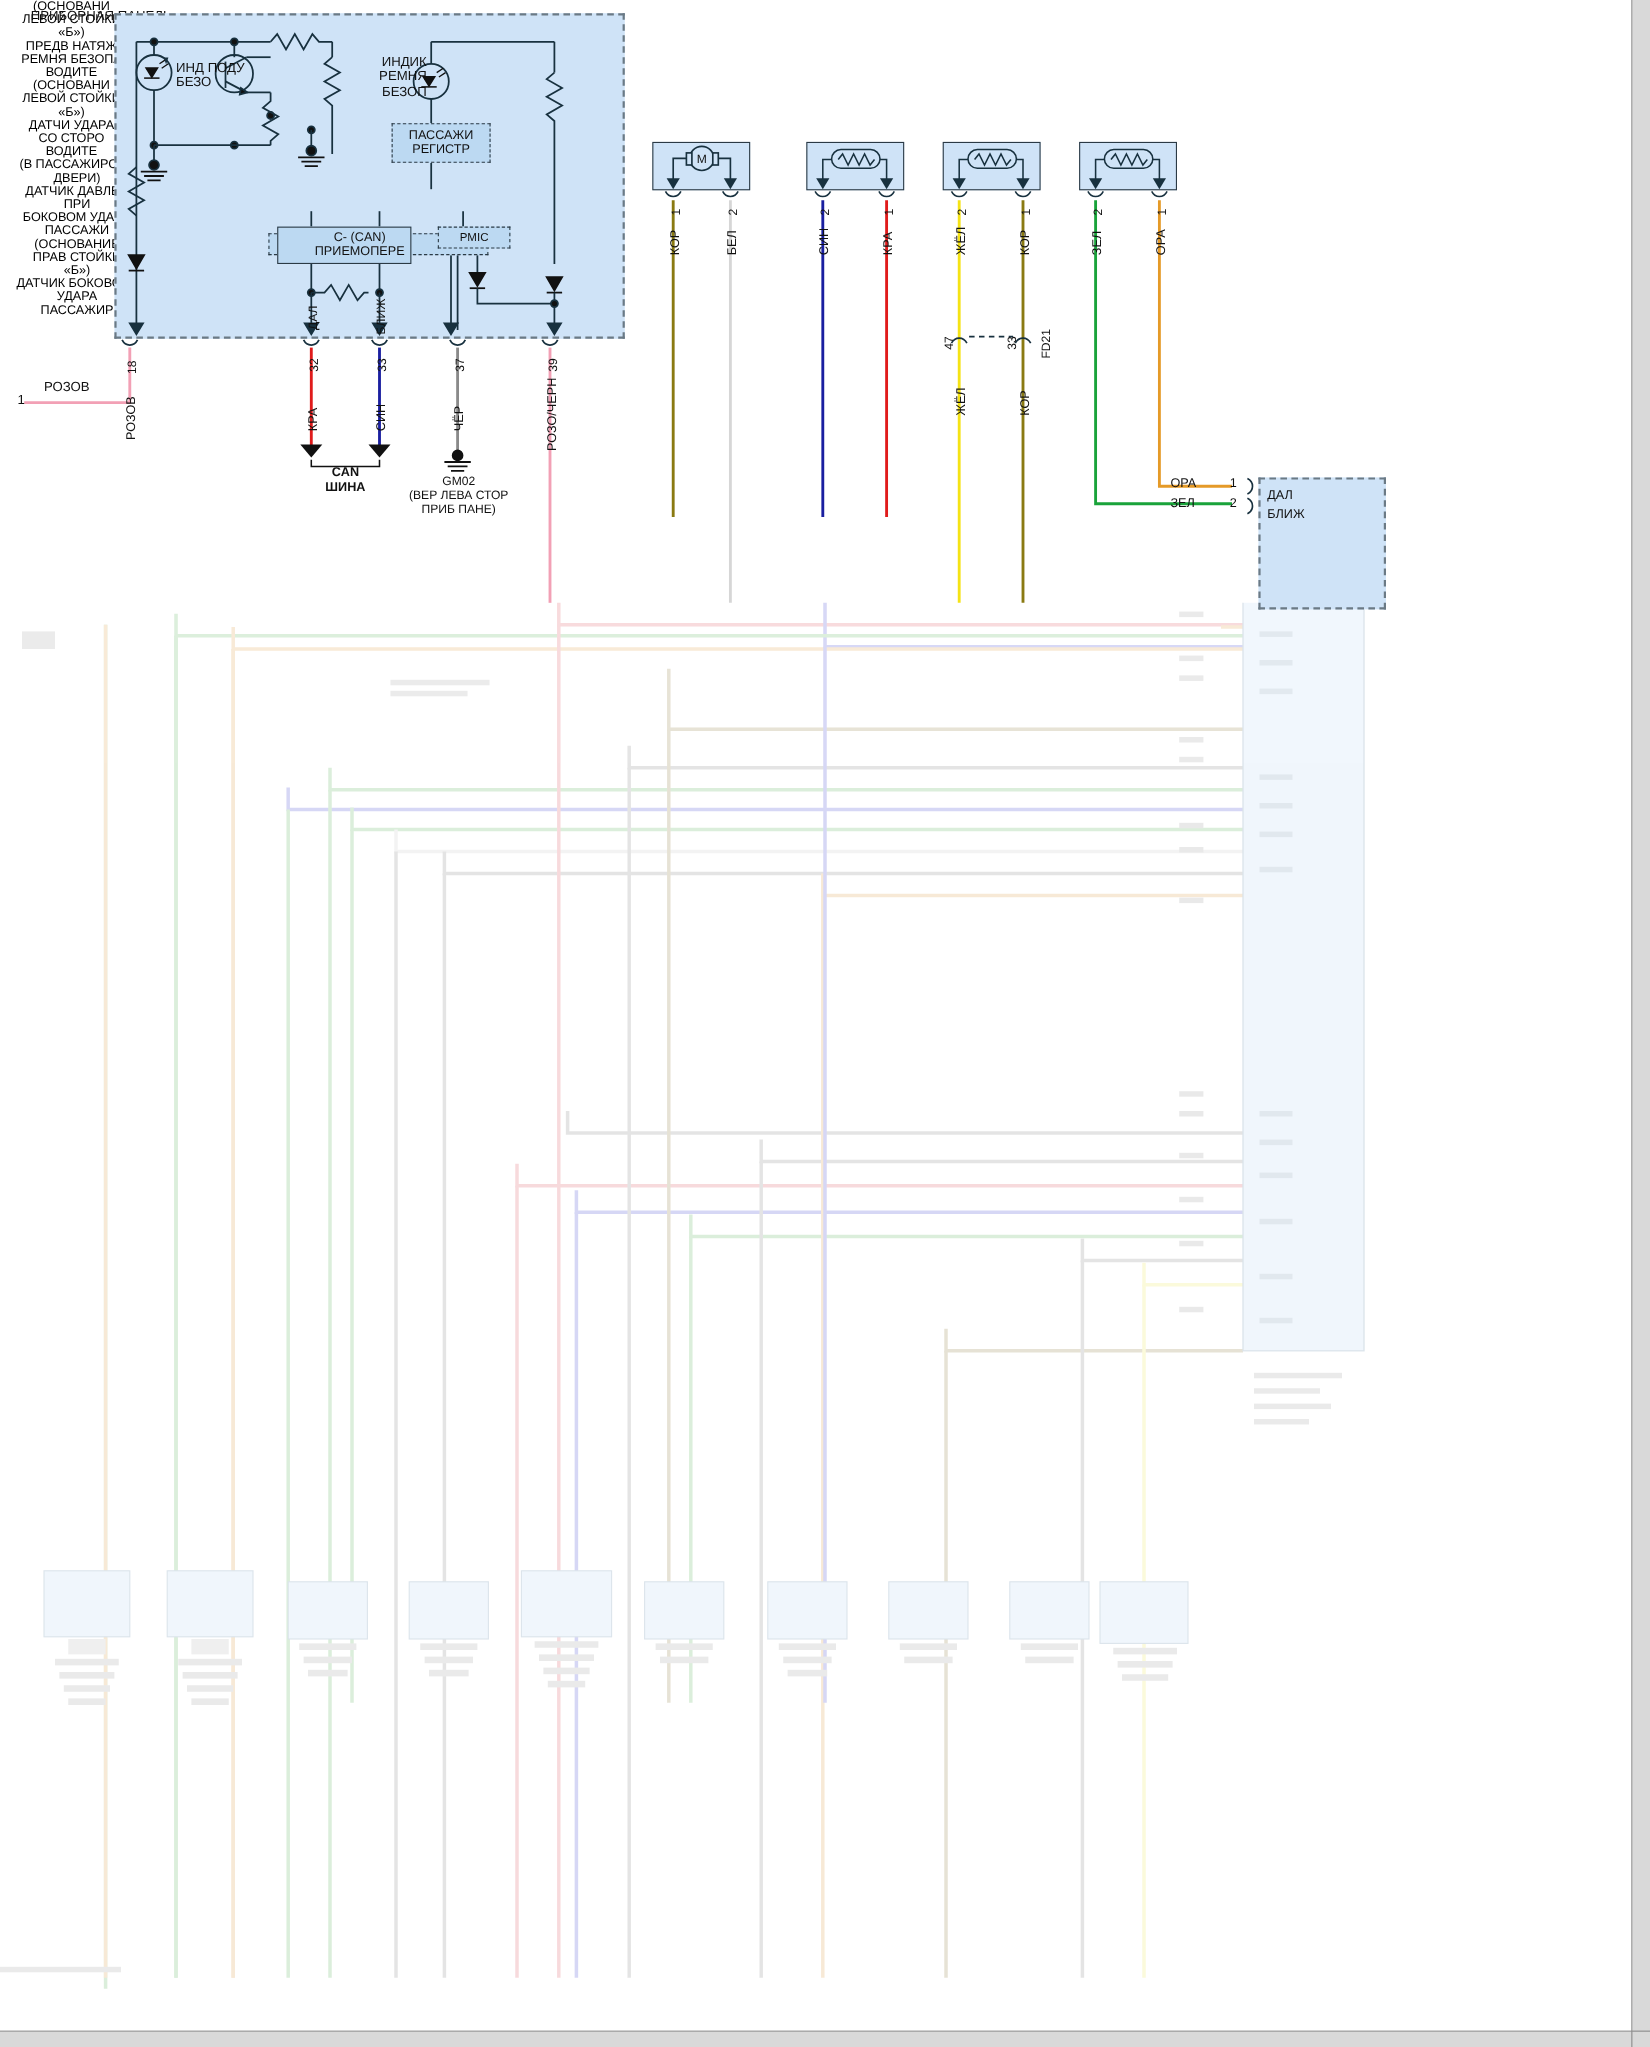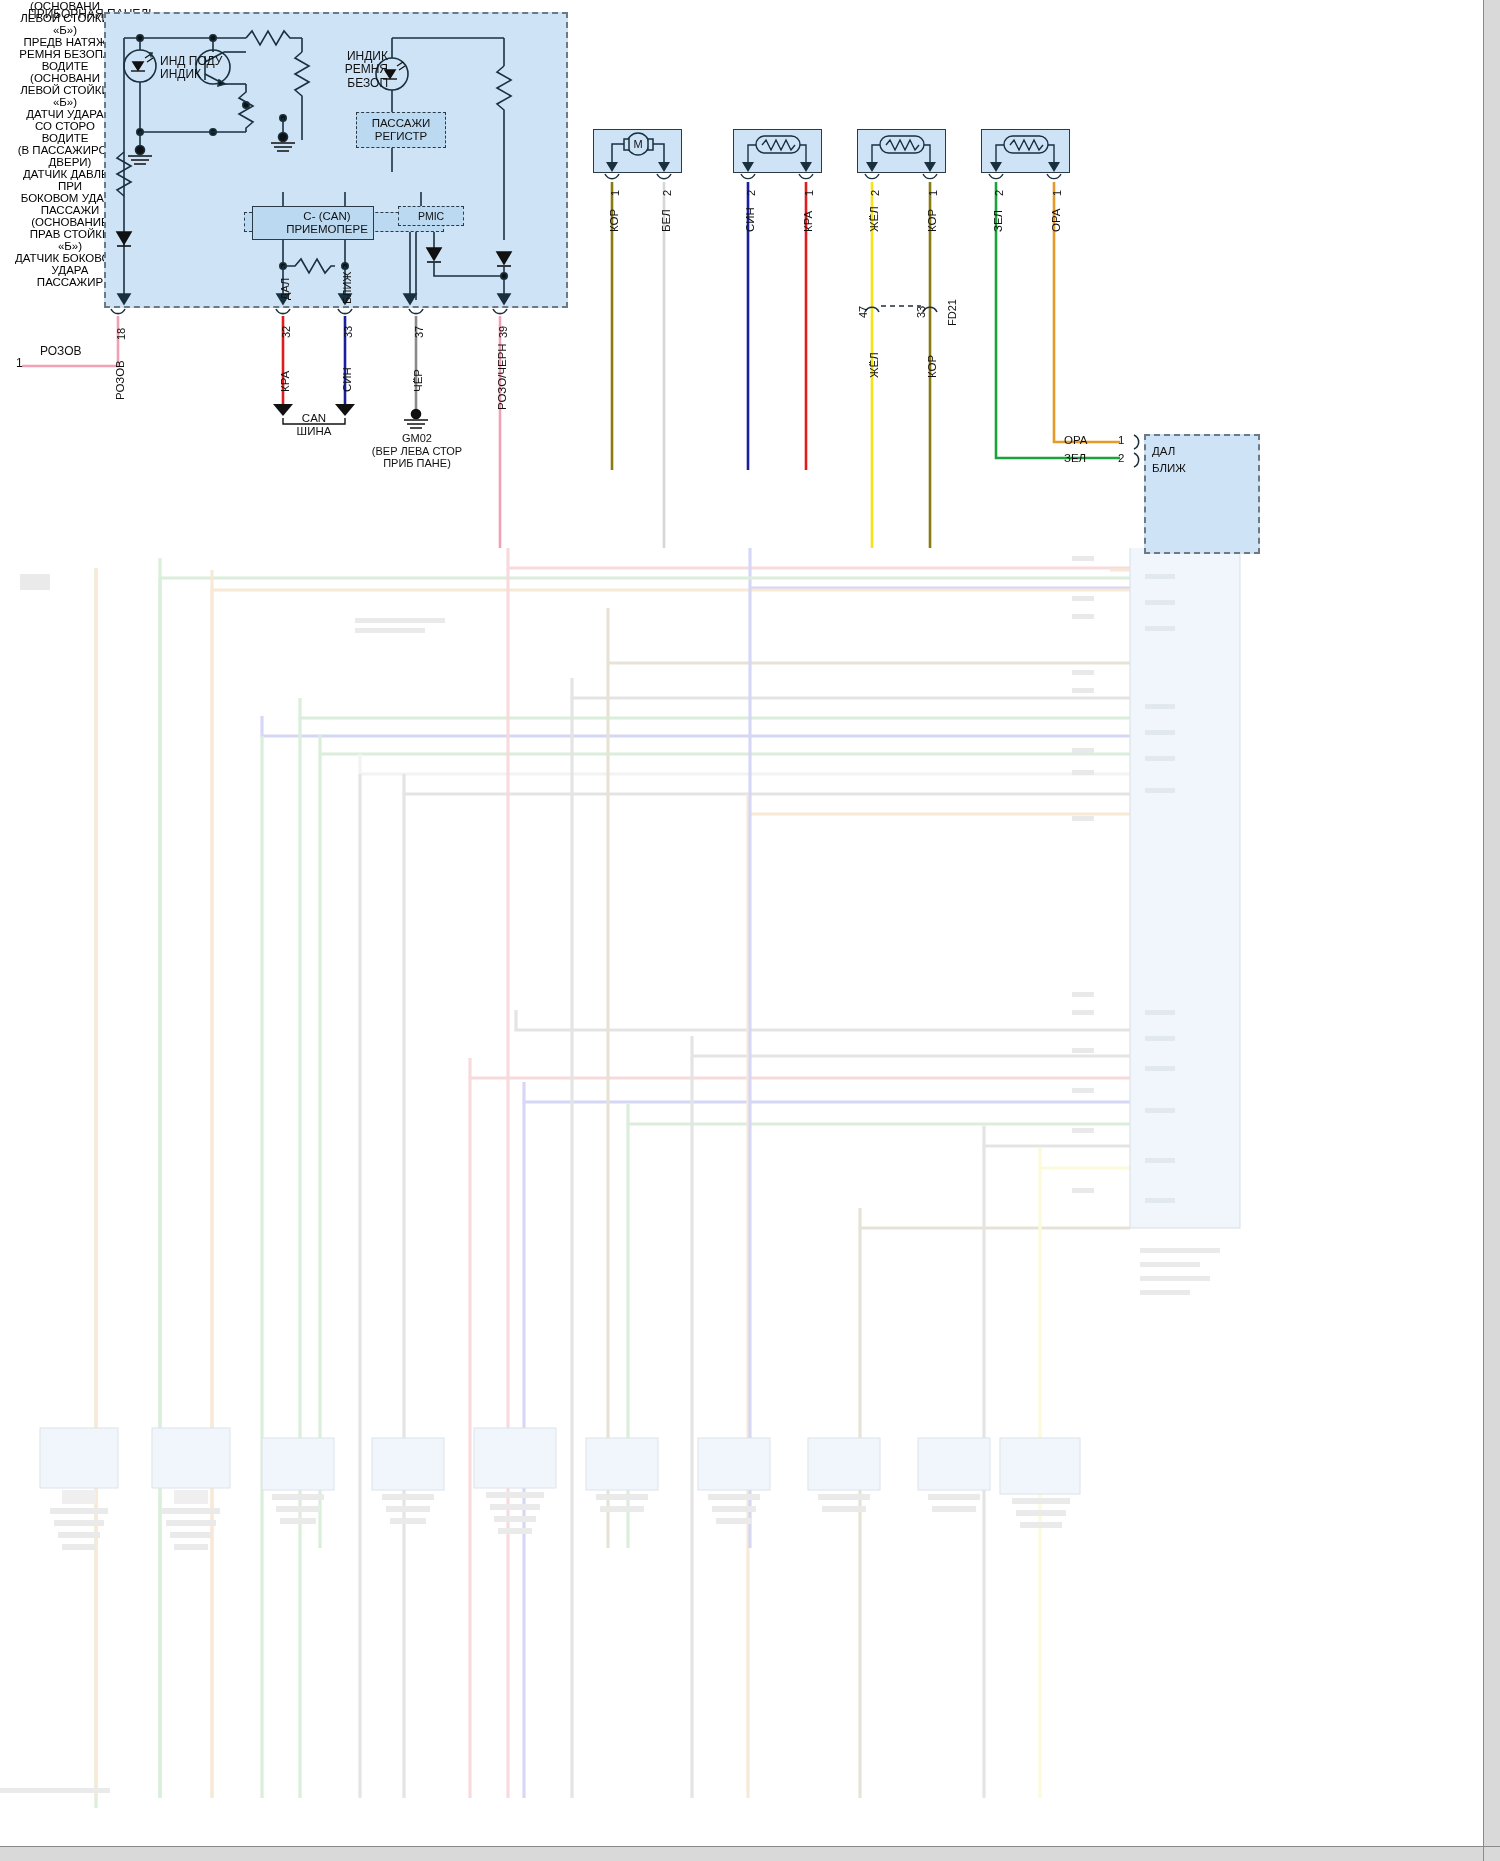--- a/index.html
+++ b/index.html
@@ -400,21 +400,21 @@
   <div class="inner-solid" style="left:252px; top:206px; width:122px; height:34px;">
     <span style="white-space:pre-line">C- (CAN)
 ПРИЕМОПЕРЕ</span>
   </div>
 
   <div class="inner-dash" style="left:398px; top:206px; width:66px; height:20px; font-size:10.5px;">
     <span>PMIC</span>
   </div>
 
   <div class="lbl" style="left:160px; top:55px; font-size:12px; white-space:pre-line;">ИНД ПОДУ
-ИНДИК</div>
+БЕЗО</div>
   <div class="lbl" style="left:336px; top:50px; font-size:12px; text-align:right; width:52px; white-space:pre-line;">ИНДИК
 РЕМНЯ
 БЕЗОП</div>
 
   <div class="vert" style="left:279px; top:300px; font-size:11px;">ДАЛ</div>
   <div class="vert" style="left:341px; top:304px; font-size:11px;">БЛИЖ</div>
 
   <svg class="layer" width="1500" height="560">
 
     <g stroke="#18313f" stroke-width="1.6" fill="none">
@@ -454,21 +454,21 @@
 
   <div class="vert" style="left:114px; top:400px; font-size:11.5px;">РОЗОВ</div>
   <div class="vert" style="left:279px; top:392px; font-size:11.5px;">КРА</div>
   <div class="vert" style="left:341px; top:392px; font-size:11.5px;">СИН</div>
   <div class="vert" style="left:412px; top:392px; font-size:11.5px;">ЧЁР</div>
   <div class="vert" style="left:496px; top:410px; font-size:11.5px;">РОЗО/ЧЕРН</div>
 
   <div class="lbl" style="left:16px; top:357px; font-size:12px;">1</div>
   <div class="lbl" style="left:40px; top:345px; font-size:12px;">РОЗОВ</div>
 
-  <div class="ctr" style="left:258px; top:412px; width:112px; white-space:pre-line;">CAN
+  <div class="ctr" style="left:258px; top:424px; width:112px; white-space:pre-line;font-weight:bold;">CAN
 ШИНА</div>
 
   <div class="ctr" style="left:352px; top:432px; width:130px; white-space:pre-line; font-size:11px;">GM02
 (ВЕР ЛЕВА СТОР
 ПРИБ ПАНЕ)</div>
 
   <div class="ttl" style="left:576px; top:32px; width:130px; white-space:pre-line;">(ОСНОВАНИ
 ЛЕВОЙ СТОЙКИ
 «Б»)
 ПРЕДВ НАТЯЖ

